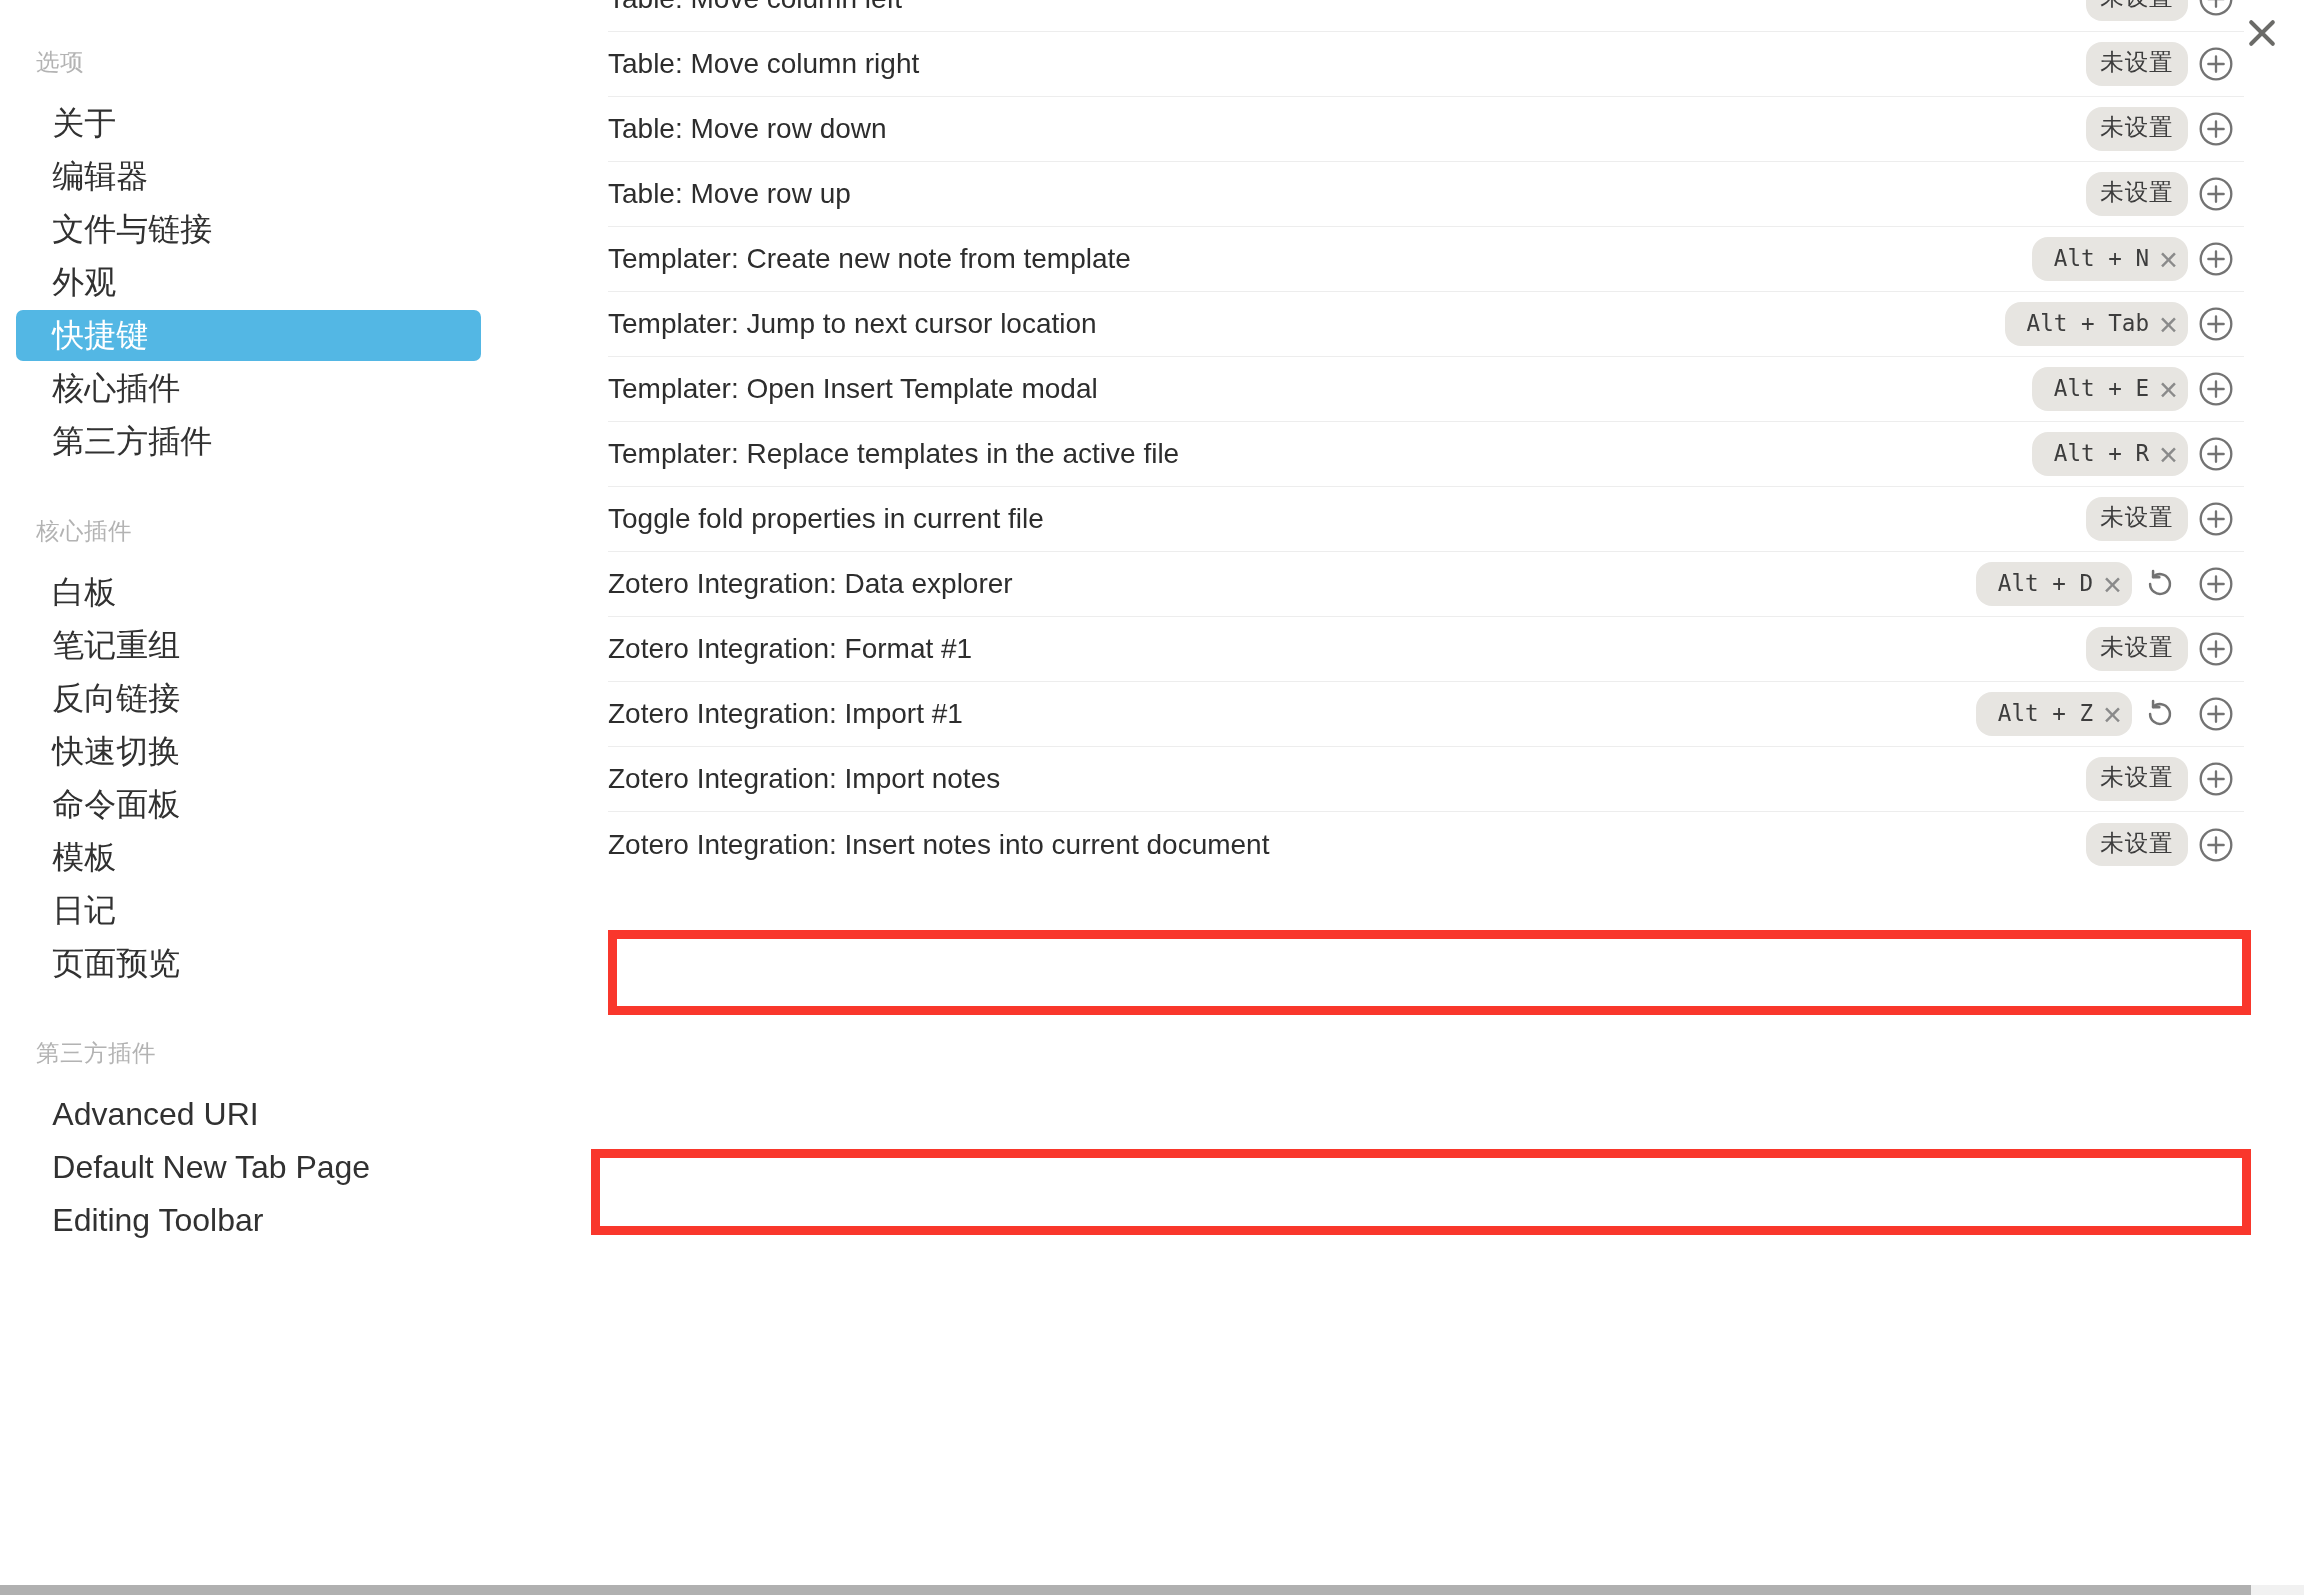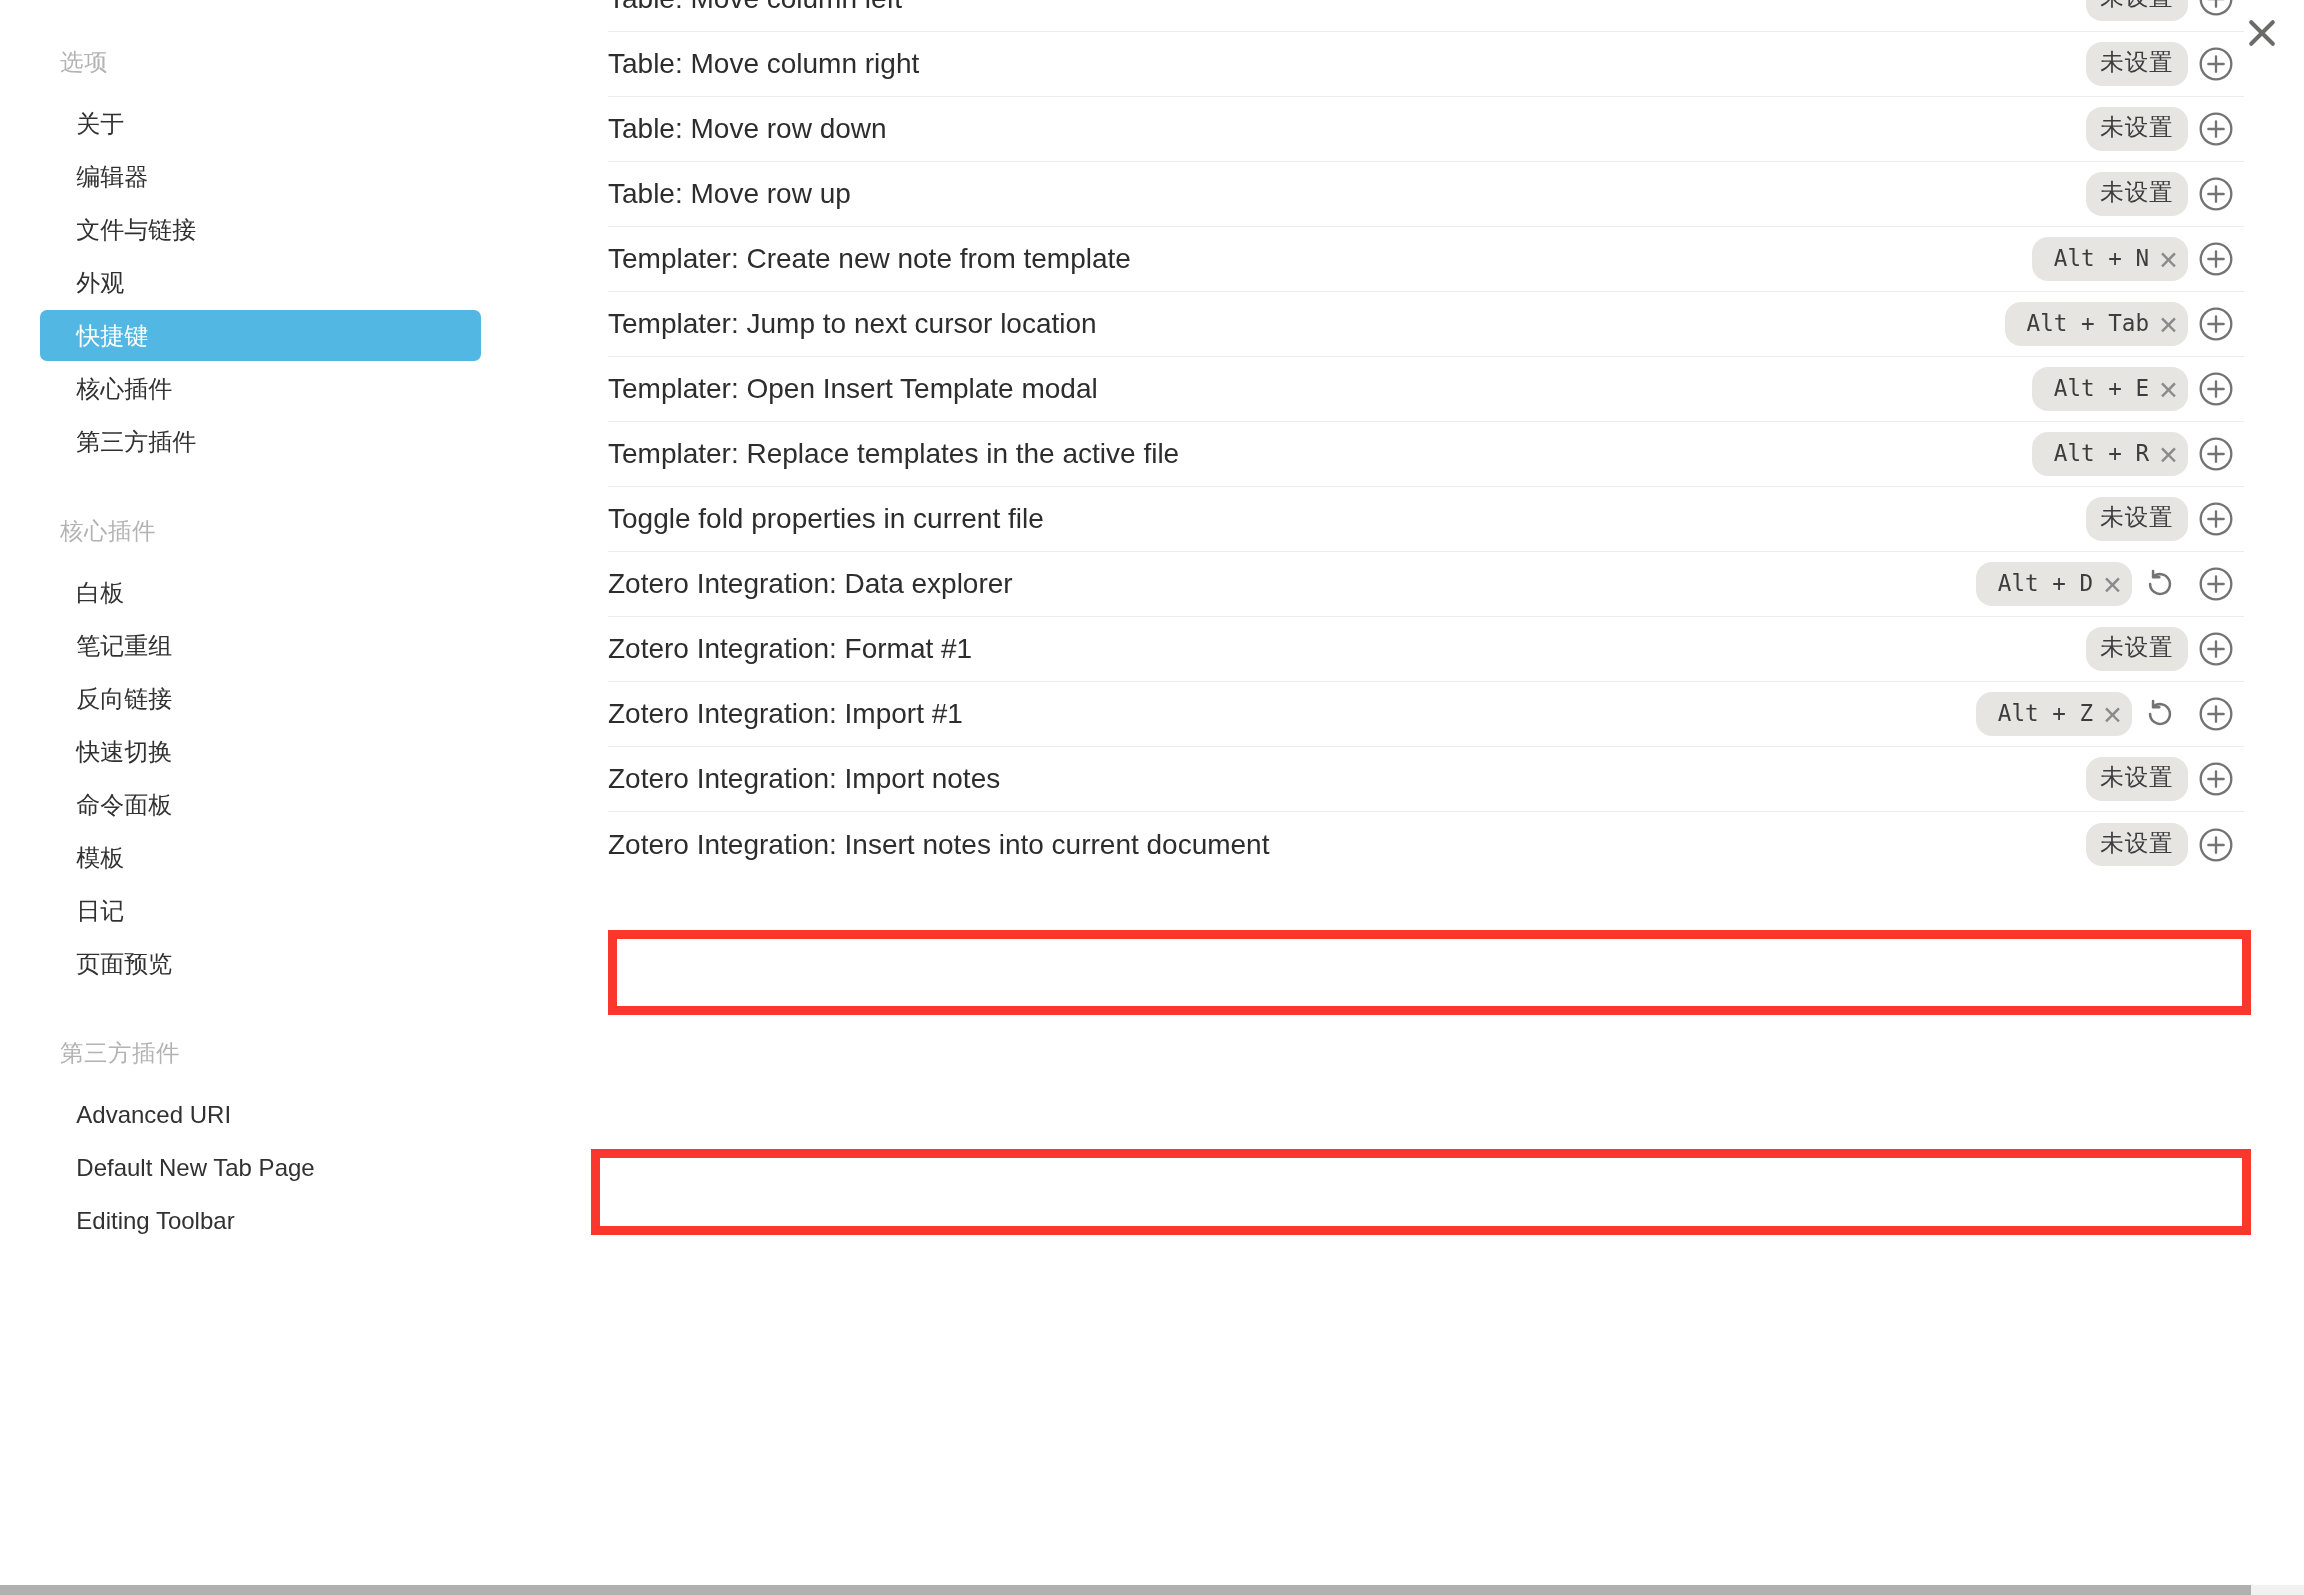--- a/index.html
+++ b/index.html
@@ -21,34 +21,33 @@
 
   
   .sidebar {
     position: relative;
     width: 512px;
     height: 1256px;
     background: #ffffff;
     padding-top: 47px;
     flex: 0 0 512px;
     overflow: hidden;
-    padding-left: 24px;
   }
 
   .sb-heading {
     font-size: 23.5px;
     color: #b3b3b3;
     padding: 0 0 0 36px;
     line-height: 31px;
     margin-bottom: 20px;
     letter-spacing: 0.5px;
   }
 
   .sb-item {
-    font-size: 24px;
+    font-size: 32px;
     color: #313131;
     line-height: 35px;
     padding: 8.1px 0 8.1px 36px;
     margin: 0 31px 1.8px 16.3px;
     border-radius: 9px;
     cursor: pointer;
     white-space: nowrap;
   }
   .sb-item.active {
     background: #53b7e4;

